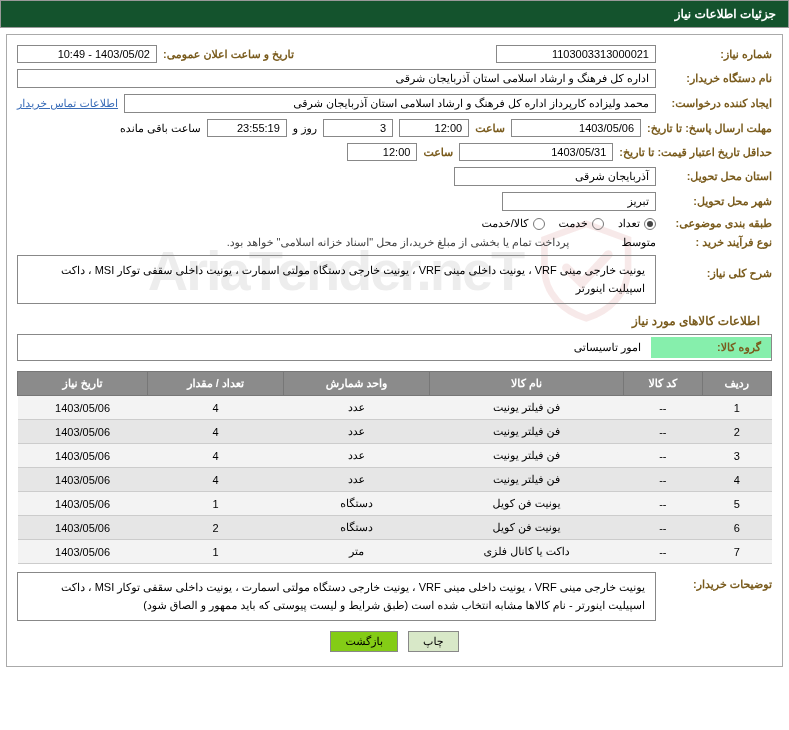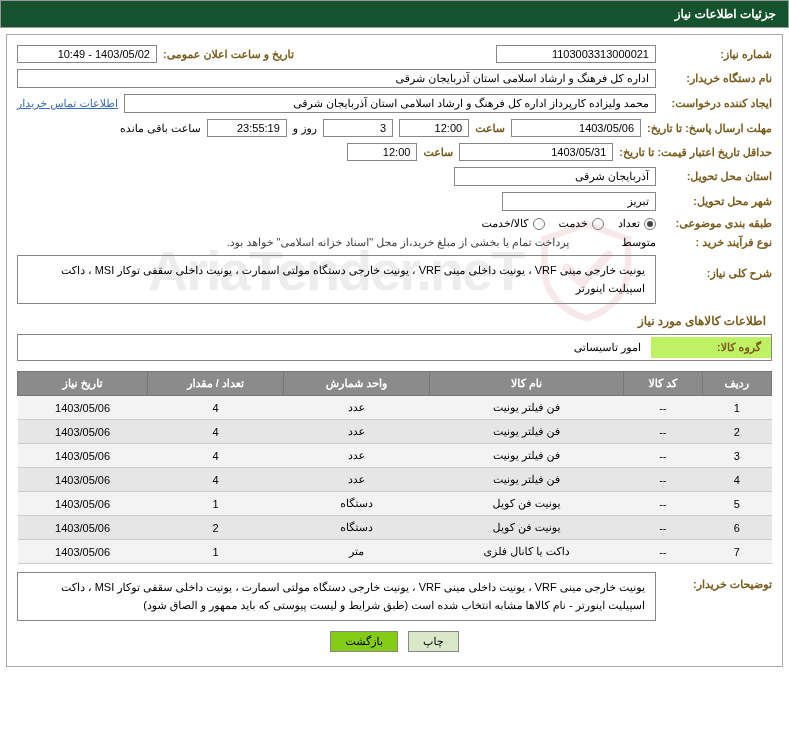--- a/index.html
+++ b/index.html
@@ -75,39 +75,39 @@
   border: 1px solid #777; display: inline-block; position: relative;
 }
 .radio-dot.checked::after {
   content: ""; width: 6px; height: 6px; border-radius: 50%;
   background: #444; position: absolute; top: 2px; left: 2px;
 }
 .note-text { color: #444; }
 .section-title {
   color: #7a5c1e;
   font-weight: bold;
-  margin: 10px 6px 6px;
+  margin: 10px 12px 6px;
   font-size: 12px;
   text-align: right;
 }
 .desc-box {
   border: 1px solid #888;
   padding: 6px 10px;
   margin: 4px 40px 10px 40px;
   min-height: 34px;
   line-height: 1.6;
 }
 .group-row {
   border: 1px solid #888;
   display: flex;
   align-items: center;
   margin: 4px 0 10px;
 }
 .group-label {
-  background: #bef264;
+  background: #86efac;
   padding: 4px 10px;
   color: #7a5c1e;
   font-weight: bold;
   min-width: 120px;
   text-align: right;
 }
 .group-value { padding: 6px 10px; flex: 1; }
 table.data {
   width: 100%;
   border-collapse: collapse;

